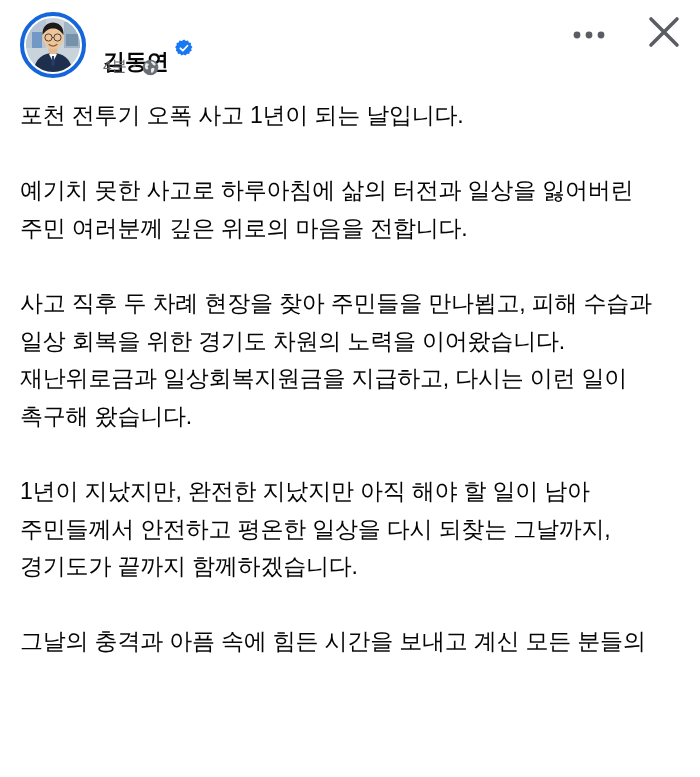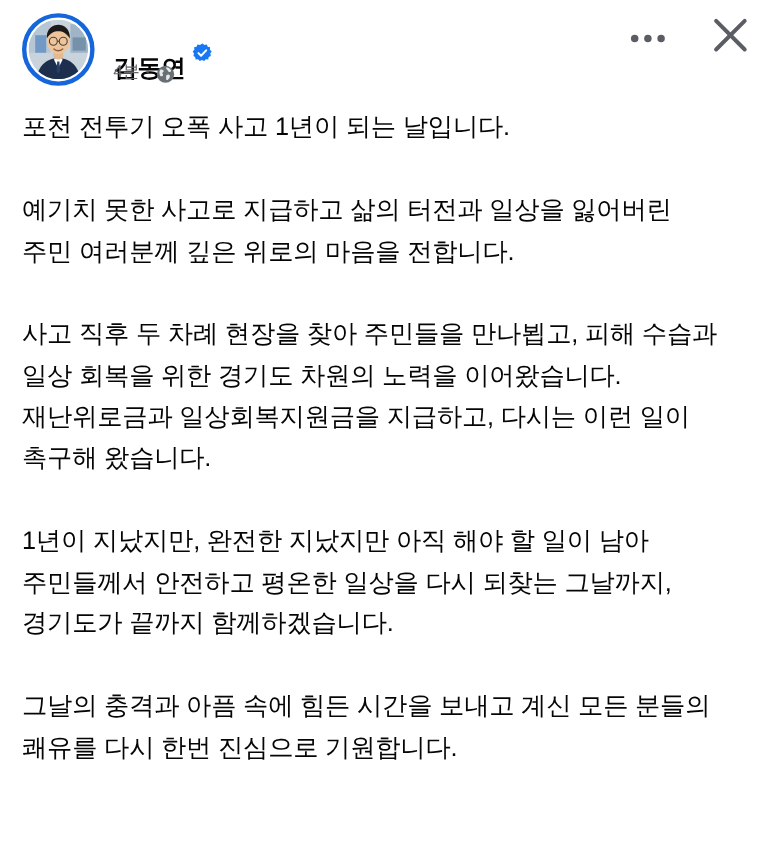--- a/index.html
+++ b/index.html
@@ -127,31 +127,30 @@
       <line x1="30" y1="4" x2="4" y2="30" stroke="var(--icon_gray)" stroke-width="3.6" stroke-linecap="round"></line>
     </svg>
   </span>
 </button>
 
 <div class="post-body">
     <div class="paragraph">
       <div class="line">포천 전투기 오폭 사고 1년이 되는 날입니다.</div>
     </div>
     <div class="paragraph">
-      <div class="line">예기치 못한 사고로 지급하고 삶의 터전과 일상을 잃어버린</div>
+      <div class="line">예기치 못한 사고로 하루아침에 삶의 터전과 일상을 잃어버린</div>
       <div class="line">주민 여러분께 깊은 위로의 마음을 전합니다.</div>
     </div>
     <div class="paragraph">
       <div class="line">사고 직후 두 차례 현장을 찾아 주민들을 만나뵙고, 피해 수습과</div>
       <div class="line">일상 회복을 위한 경기도 차원의 노력을 이어왔습니다.</div>
       <div class="line">재난위로금과 일상회복지원금을 지급하고, 다시는 이런 일이</div>
       <div class="line">촉구해 왔습니다.</div>
     </div>
     <div class="paragraph">
       <div class="line">1년이 지났지만, 완전한 지났지만 아직 해야 할 일이 남아</div>
       <div class="line">주민들께서 안전하고 평온한 일상을 다시 되찾는 그날까지,</div>
       <div class="line">경기도가 끝까지 함께하겠습니다.</div>
     </div>
     <div class="paragraph">
       <div class="line">그날의 충격과 아픔 속에 힘든 시간을 보내고 계신 모든 분들의</div>
-      <div class="line">쾌유를 다시 한번 진심으로 기원합니다.</div>
     </div>
   </div>
 
 </body></html>

